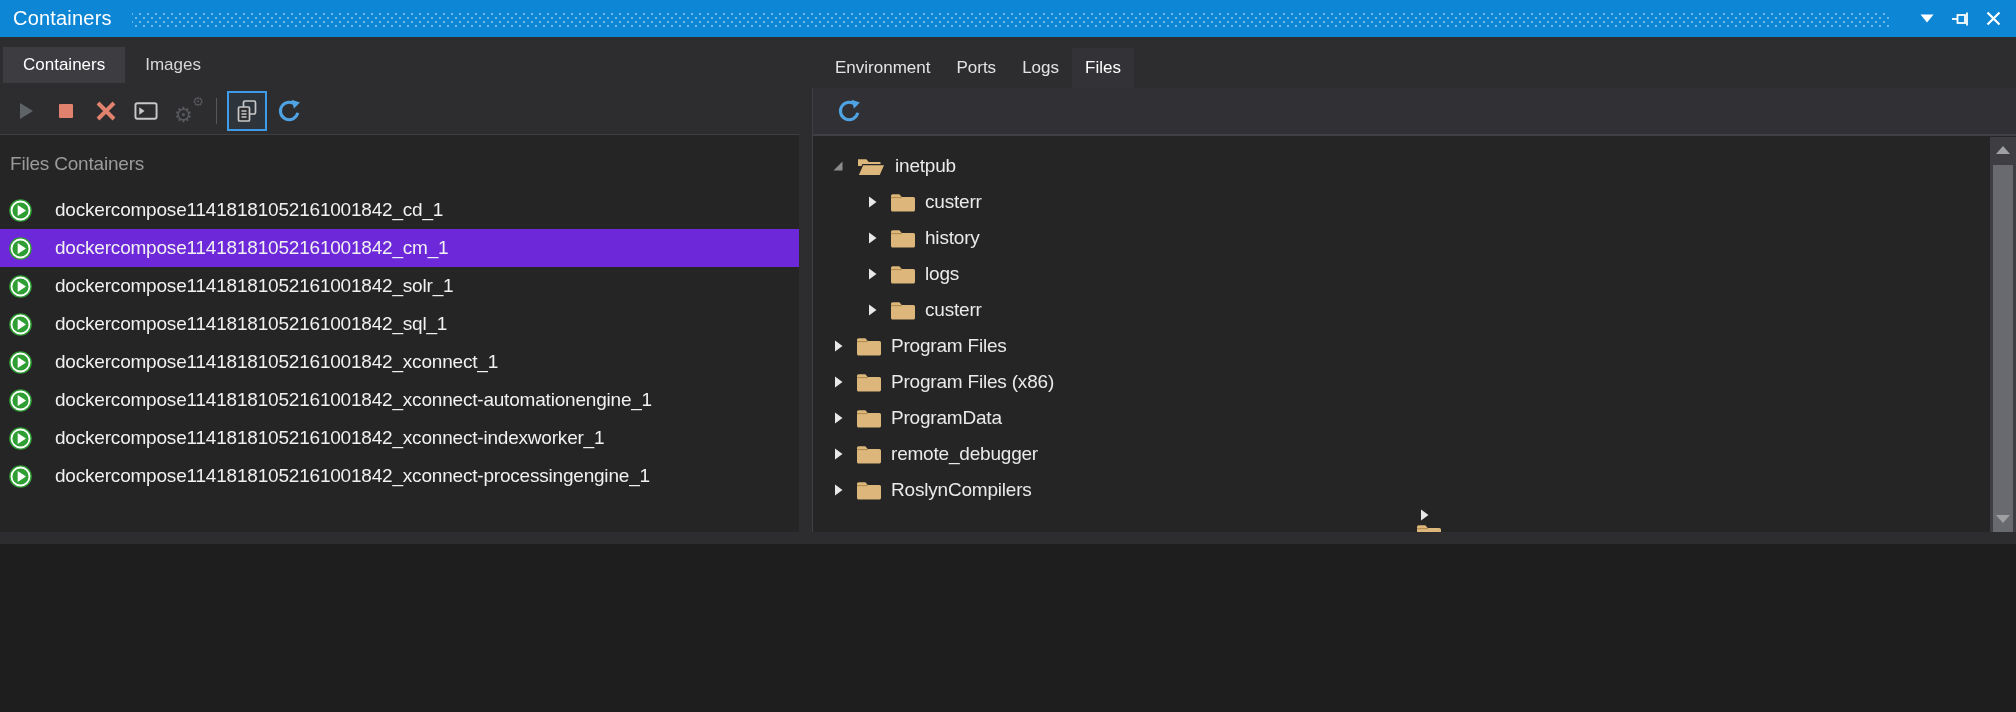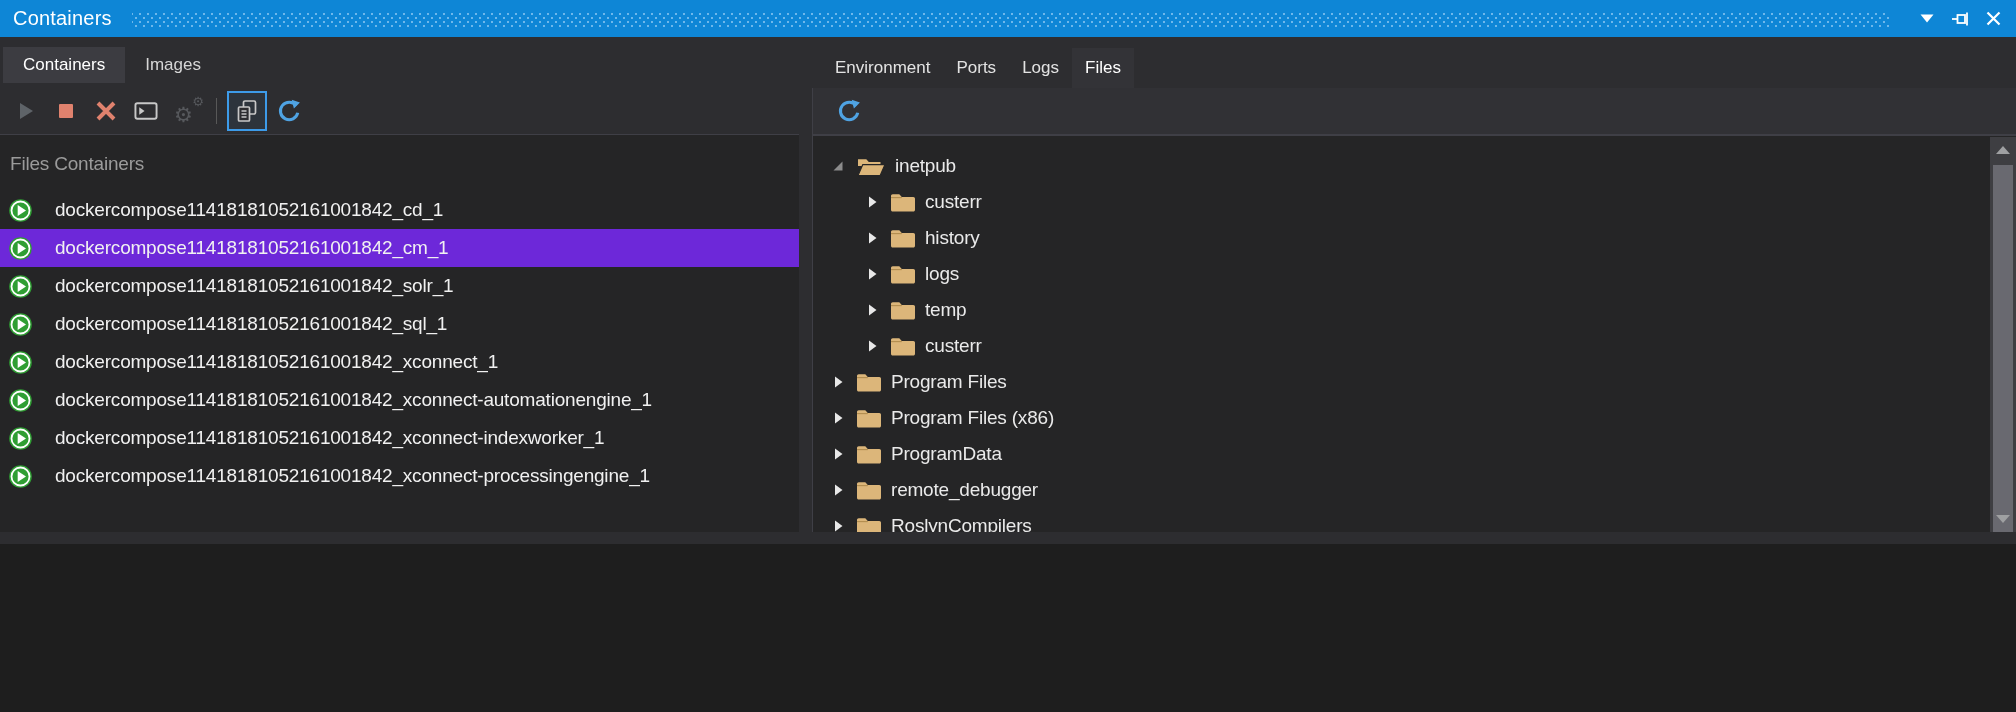--- a/index.html
+++ b/index.html
@@ -299,34 +299,20 @@
               <svg width="14" height="14" viewBox="0 0 14 14">
     <polygon points="4,1.5 11.5,7 4,12.5" fill="#e8e8e8"></polygon>
   </svg>
             </span>
             <span class="t-icon">
               <svg width="26" height="22" viewBox="0 0 26 22">
     <path d="M1 5 C1 4 1.7 3.2 2.7 3.2 H9.3 L11.8 6 H23.3 C24.3 6 25 6.8 25 7.8 V18.8 C25 19.8 24.3 20.6 23.3 20.6 H2.7 C1.7 20.6 1 19.8 1 18.8 Z" fill="#DCB67A"></path>
     <path d="M1 6.6 H11.8" stroke="#b08d4f" stroke-width="1.1" fill="none"></path>
   </svg>
             </span>
-            <span class="t-name">temp</span>
-          </div>
-          <div class="t-row" style="padding-left: 52px;">
-            <span class="expander">
-              <svg width="14" height="14" viewBox="0 0 14 14">
-    <polygon points="4,1.5 11.5,7 4,12.5" fill="#e8e8e8"></polygon>
-  </svg>
-            </span>
-            <span class="t-icon">
-              <svg width="26" height="22" viewBox="0 0 26 22">
-    <path d="M1 5 C1 4 1.7 3.2 2.7 3.2 H9.3 L11.8 6 H23.3 C24.3 6 25 6.8 25 7.8 V18.8 C25 19.8 24.3 20.6 23.3 20.6 H2.7 C1.7 20.6 1 19.8 1 18.8 Z" fill="#DCB67A"></path>
-    <path d="M1 6.6 H11.8" stroke="#b08d4f" stroke-width="1.1" fill="none"></path>
-  </svg>
-            </span>
             <span class="t-name">custerr</span>
           </div>
           <div class="t-row" style="padding-left: 18px;">
             <span class="expander">
               <svg width="14" height="14" viewBox="0 0 14 14">
     <polygon points="4,1.5 11.5,7 4,12.5" fill="#e8e8e8"></polygon>
   </svg>
             </span>
             <span class="t-icon">
               <svg width="26" height="22" viewBox="0 0 26 22">

